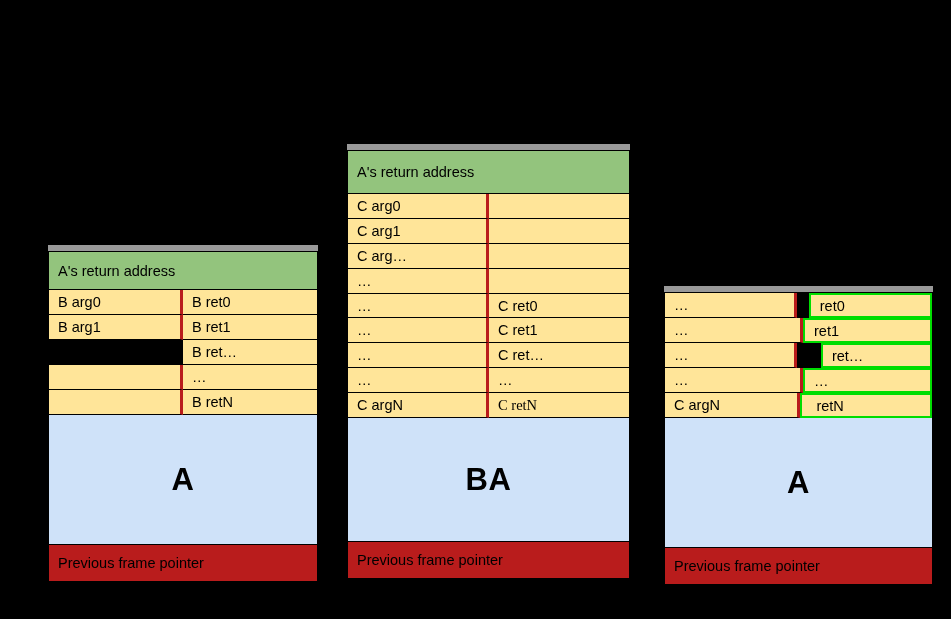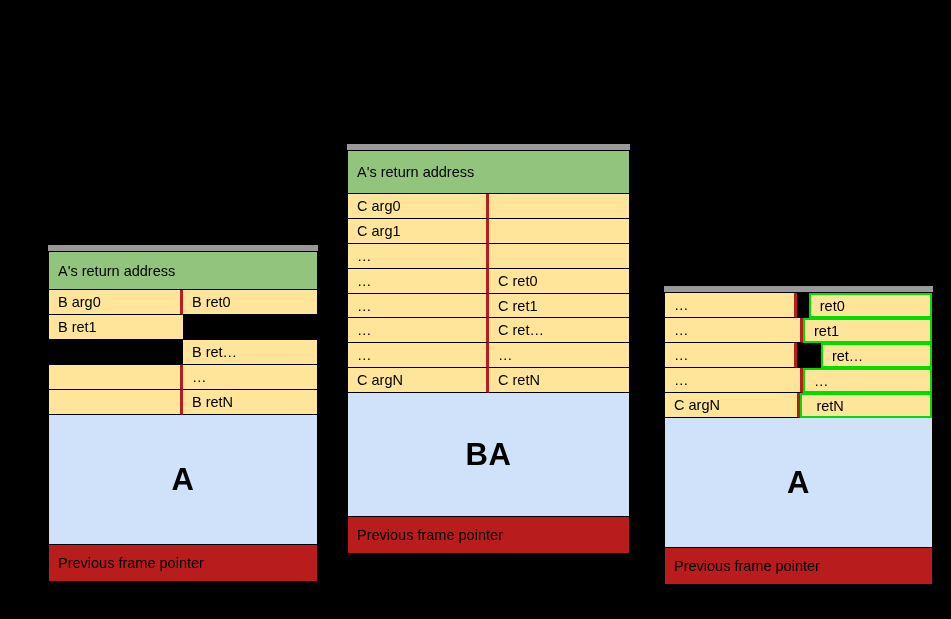--- a/index.html
+++ b/index.html
@@ -92,20 +92,21 @@
     <div class="topbar" style="left: 48px; top: 245px; width: 270px;"></div>
     <div class="frame-body" style="left: 48px; top: 251px; width: 270px; height: 331px;">
       <div class="hdr" style="height: 38px;">
         <span>A's return address</span>
       </div>
       <div class="row" style="height: 25px;">
         <div class="cell left" style="width: 134px; height: 25px;">B arg0</div>
         <div class="cell" style="width: 134px; height: 25px;">B ret0</div>
       </div>
       <div class="row" style="height: 25px;">
+        <div class="cell left" style="width: 134px; height: 25px;">B arg1</div>
         <div class="cell" style="width: 134px; height: 25px;">B ret1</div>
       </div>
       <div class="row" style="height: 25px;">
         <div class="cell left" style="width: 134px; height: 25px; margin-top: 32px;">B argN</div>
         <div class="cell" style="width: 134px; height: 25px;">B ret…</div>
       </div>
       <div class="row" style="height: 25px;">
         <div class="cell left blank" style="width: 134px; height: 25px;"></div>
         <div class="cell" style="width: 134px; height: 25px;">…</div>
       </div>
@@ -127,20 +128,24 @@
       </div>
       <div class="row" style="height: 24.9px;">
         <div class="cell left" style="width: 141px; height: 24.9px;">C arg0</div>
         <div class="cell blank" style="width: 140px; height: 24.9px;"></div>
       </div>
       <div class="row" style="height: 24.9px;">
         <div class="cell left" style="width: 141px; height: 24.9px;">C arg1</div>
         <div class="cell blank" style="width: 140px; height: 24.9px;"></div>
       </div>
       <div class="row" style="height: 24.9px;">
+        <div class="cell left" style="width: 141px; height: 24.9px;">C arg…</div>
+        <div class="cell blank" style="width: 140px; height: 24.9px;"></div>
+      </div>
+      <div class="row" style="height: 24.9px;">
         <div class="cell left" style="width: 141px; height: 24.9px;">…</div>
         <div class="cell blank" style="width: 140px; height: 24.9px;"></div>
       </div>
       <div class="row" style="height: 24.9px;">
         <div class="cell left" style="width: 141px; height: 24.9px;">…</div>
         <div class="cell" style="width: 140px; height: 24.9px;">C ret0</div>
       </div>
       <div class="row" style="height: 24.9px;">
         <div class="cell left" style="width: 141px; height: 24.9px;">…</div>
         <div class="cell" style="width: 140px; height: 24.9px;">C ret1</div>
@@ -148,21 +153,21 @@
       <div class="row" style="height: 24.9px;">
         <div class="cell left" style="width: 141px; height: 24.9px;">…</div>
         <div class="cell" style="width: 140px; height: 24.9px;">C ret…</div>
       </div>
       <div class="row" style="height: 24.9px;">
         <div class="cell left" style="width: 141px; height: 24.9px;">…</div>
         <div class="cell" style="width: 140px; height: 24.9px;">…</div>
       </div>
       <div class="row" style="height: 24.9px;">
         <div class="cell left" style="width: 141px; height: 24.9px;">C argN</div>
-        <div class="cell" style="width: 140px; height: 24.9px;">C retN</div>
+        <div class="cell" style="width: 140px; height: 24.9px; font-family: Liberation Serif, serif;">C retN</div>
       </div>
       <div class="bigblock" style="height: 124px;">
         <span>BA</span>
       </div>
       <div class="footer" style="height: 36px;">
         <span>Previous frame pointer</span>
       </div>
     </div>
     <div class="topbar" style="left: 664px; top: 286px; width: 269px;"></div>
     <div class="frame-body" style="left: 664px; top: 292px; width: 269px; height: 293px;">

